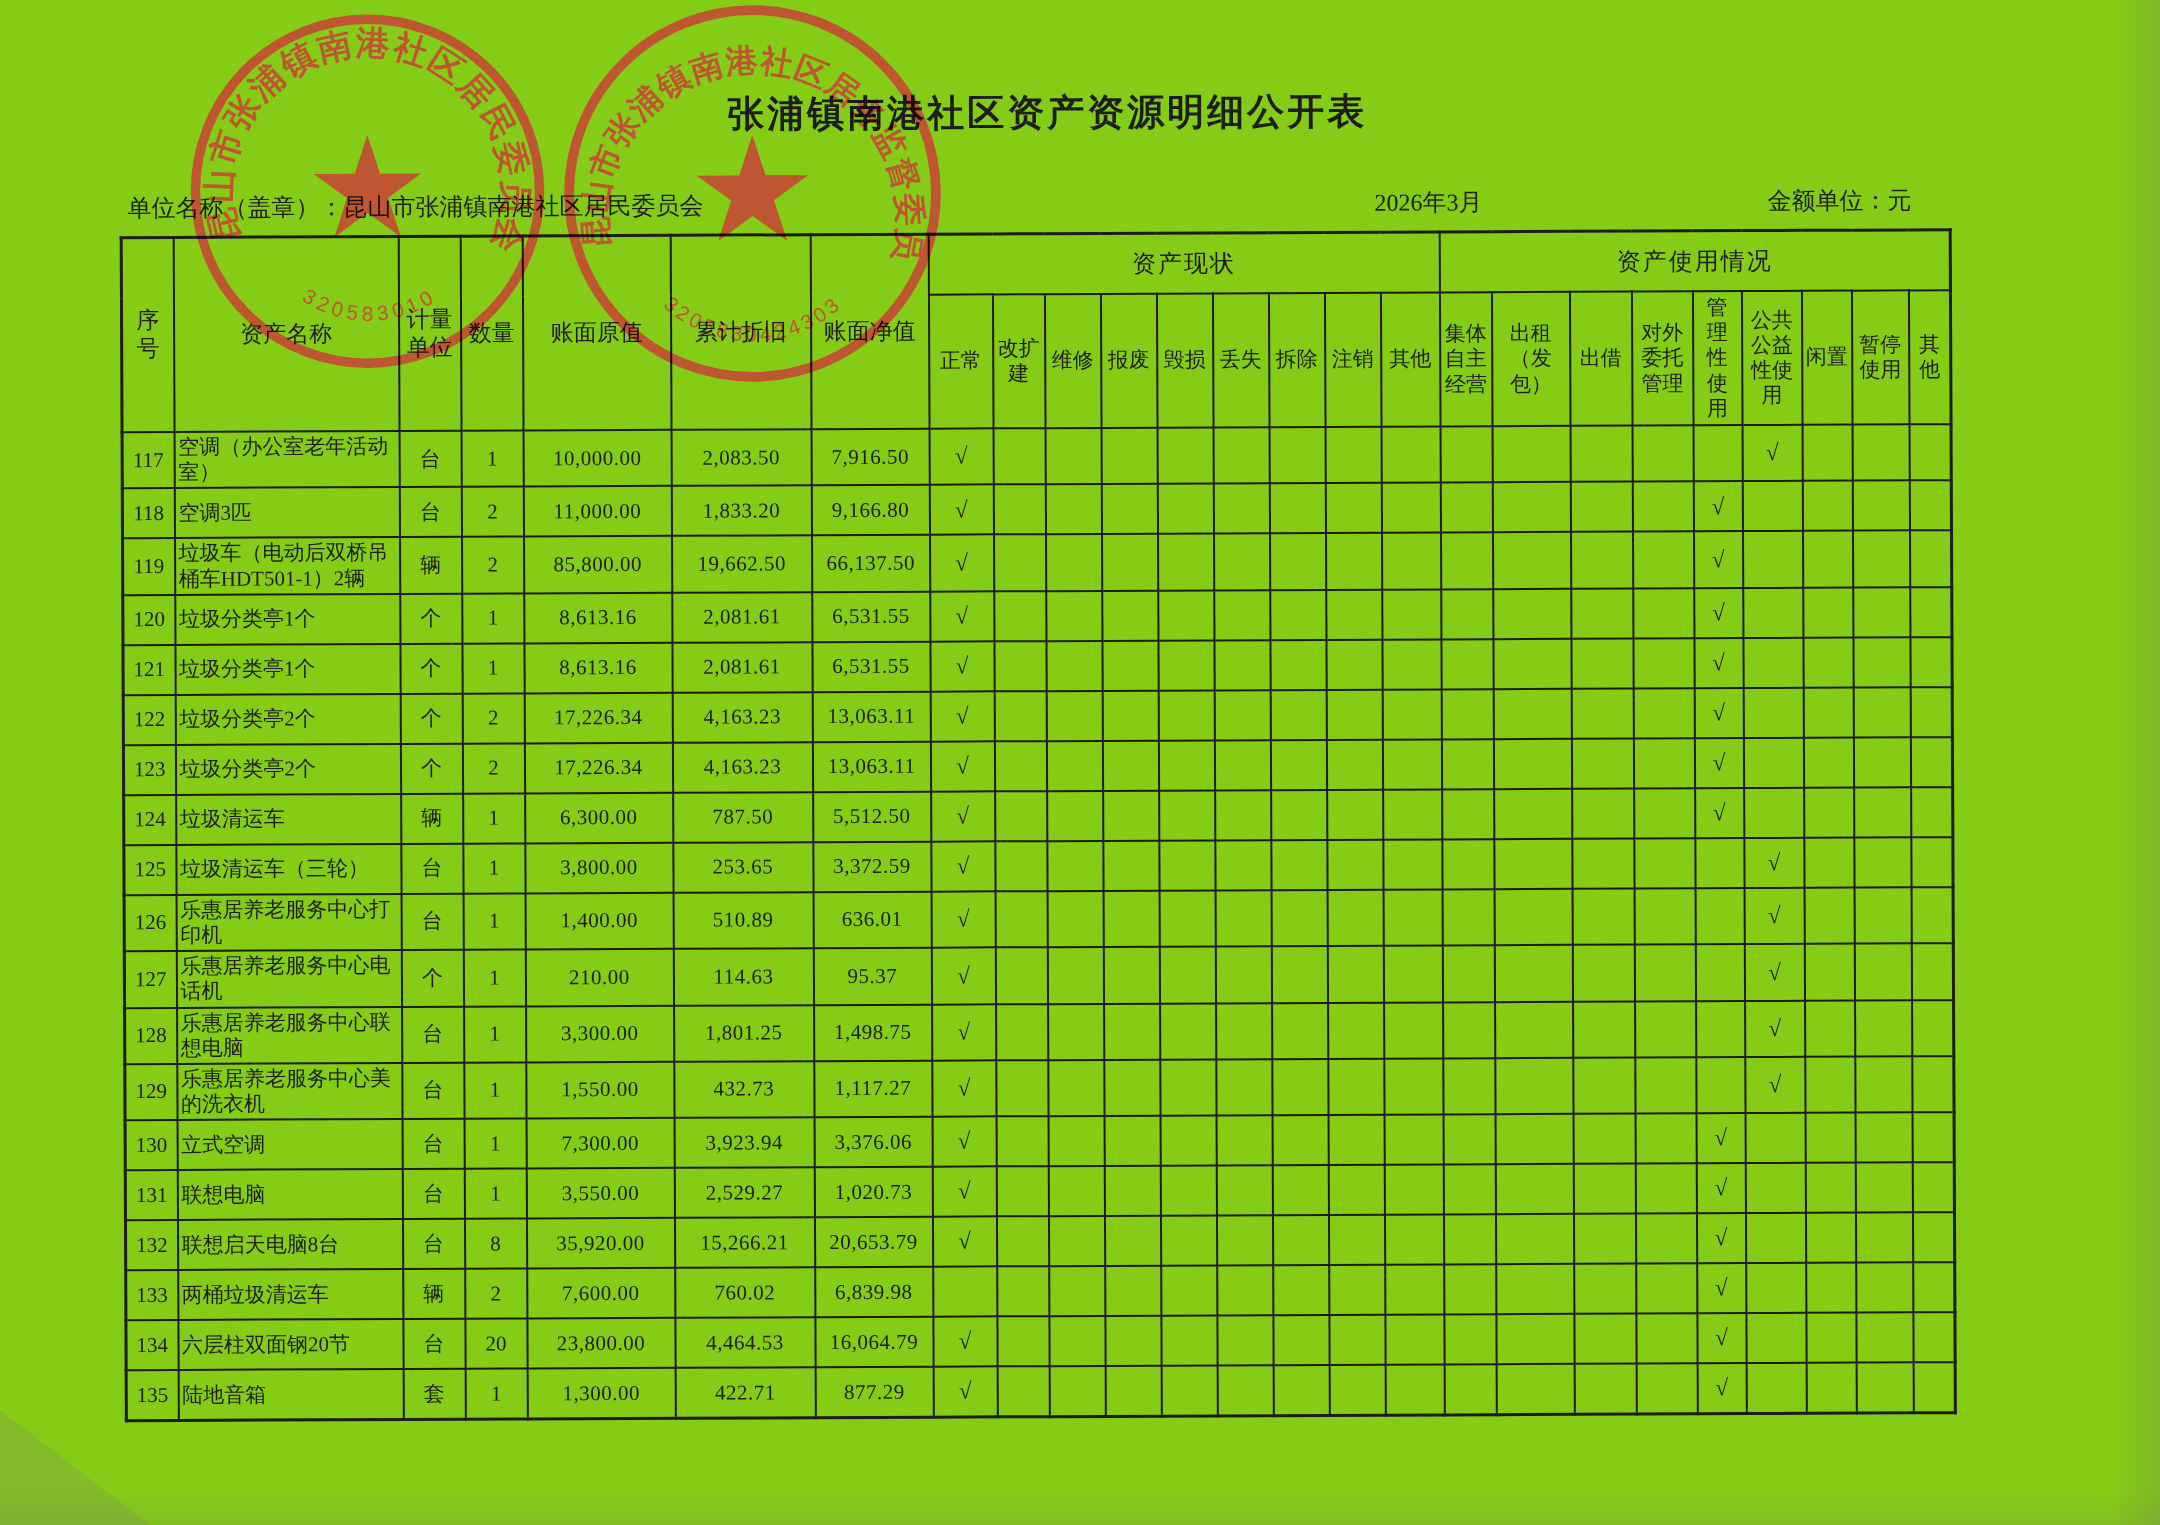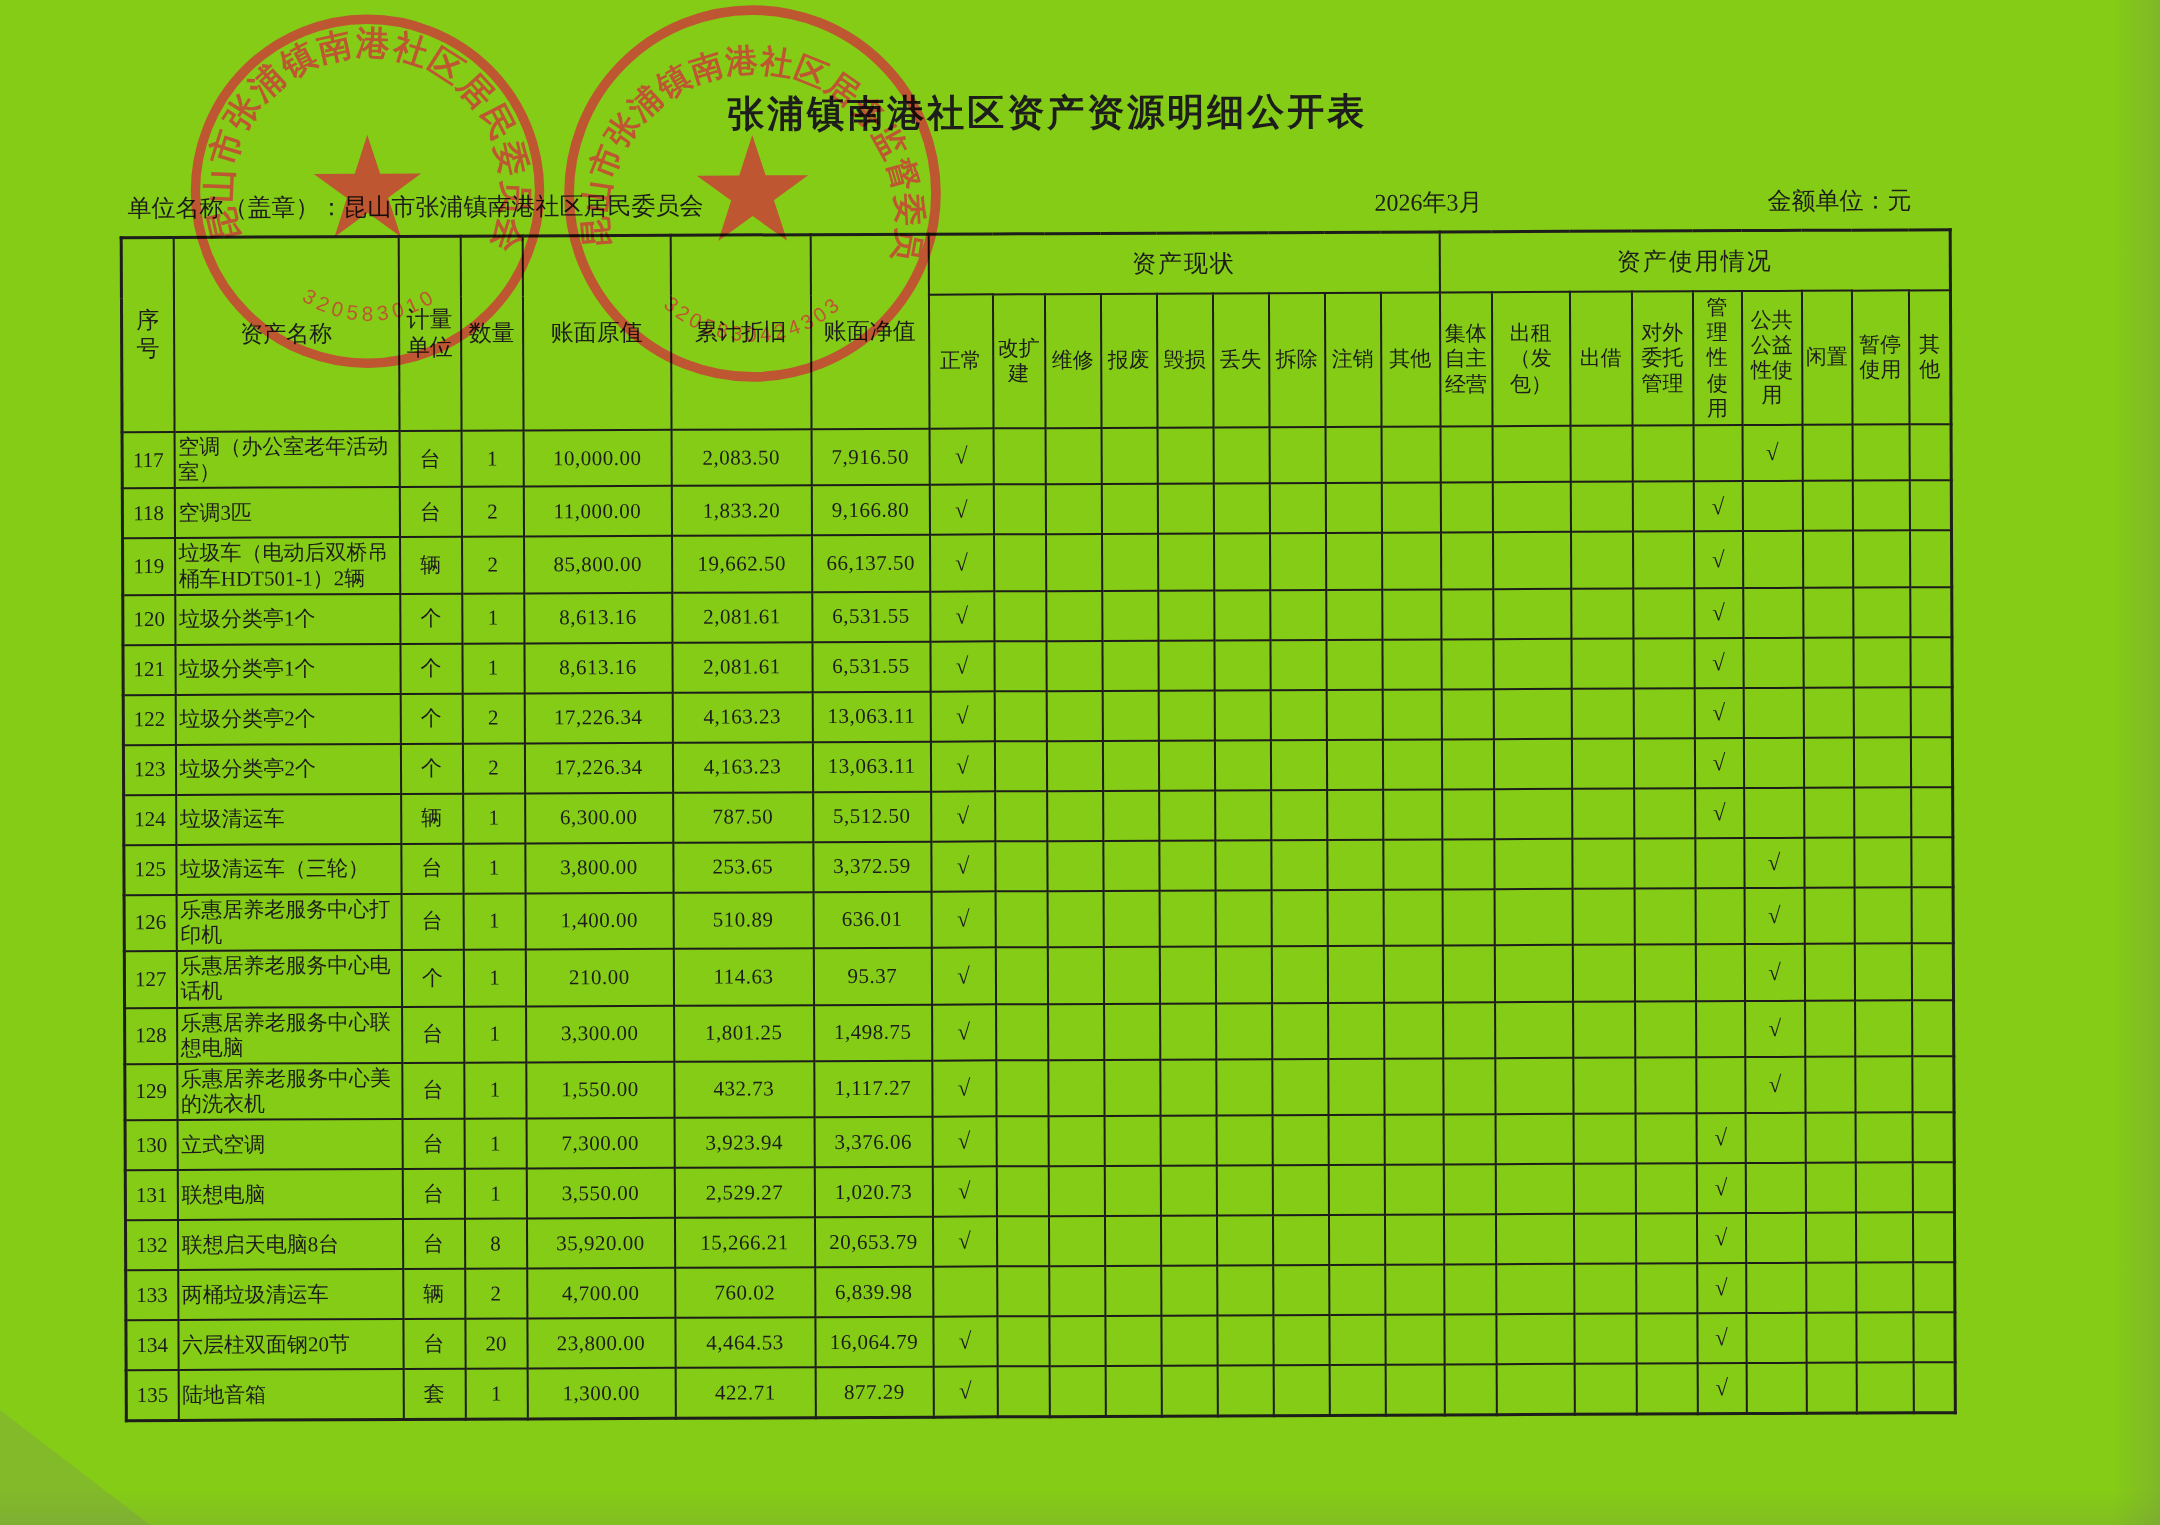--- a/index.html
+++ b/index.html
@@ -537,21 +537,21 @@
             <td class="chk"></td>
             <td class="chk"></td>
             <td class="chk"></td>
             <td class="chk"></td>
           </tr>
           <tr>
             <td>133</td>
             <td class="name">两桶垃圾清运车</td>
             <td>辆</td>
             <td>2</td>
-            <td class="num">4,700.00</td>
+            <td class="num">7,600.00</td>
             <td class="num">760.02</td>
             <td class="num">6,839.98</td>
             <td class="chk"></td>
             <td class="chk"></td>
             <td class="chk"></td>
             <td class="chk"></td>
             <td class="chk"></td>
             <td class="chk"></td>
             <td class="chk"></td>
             <td class="chk"></td>

